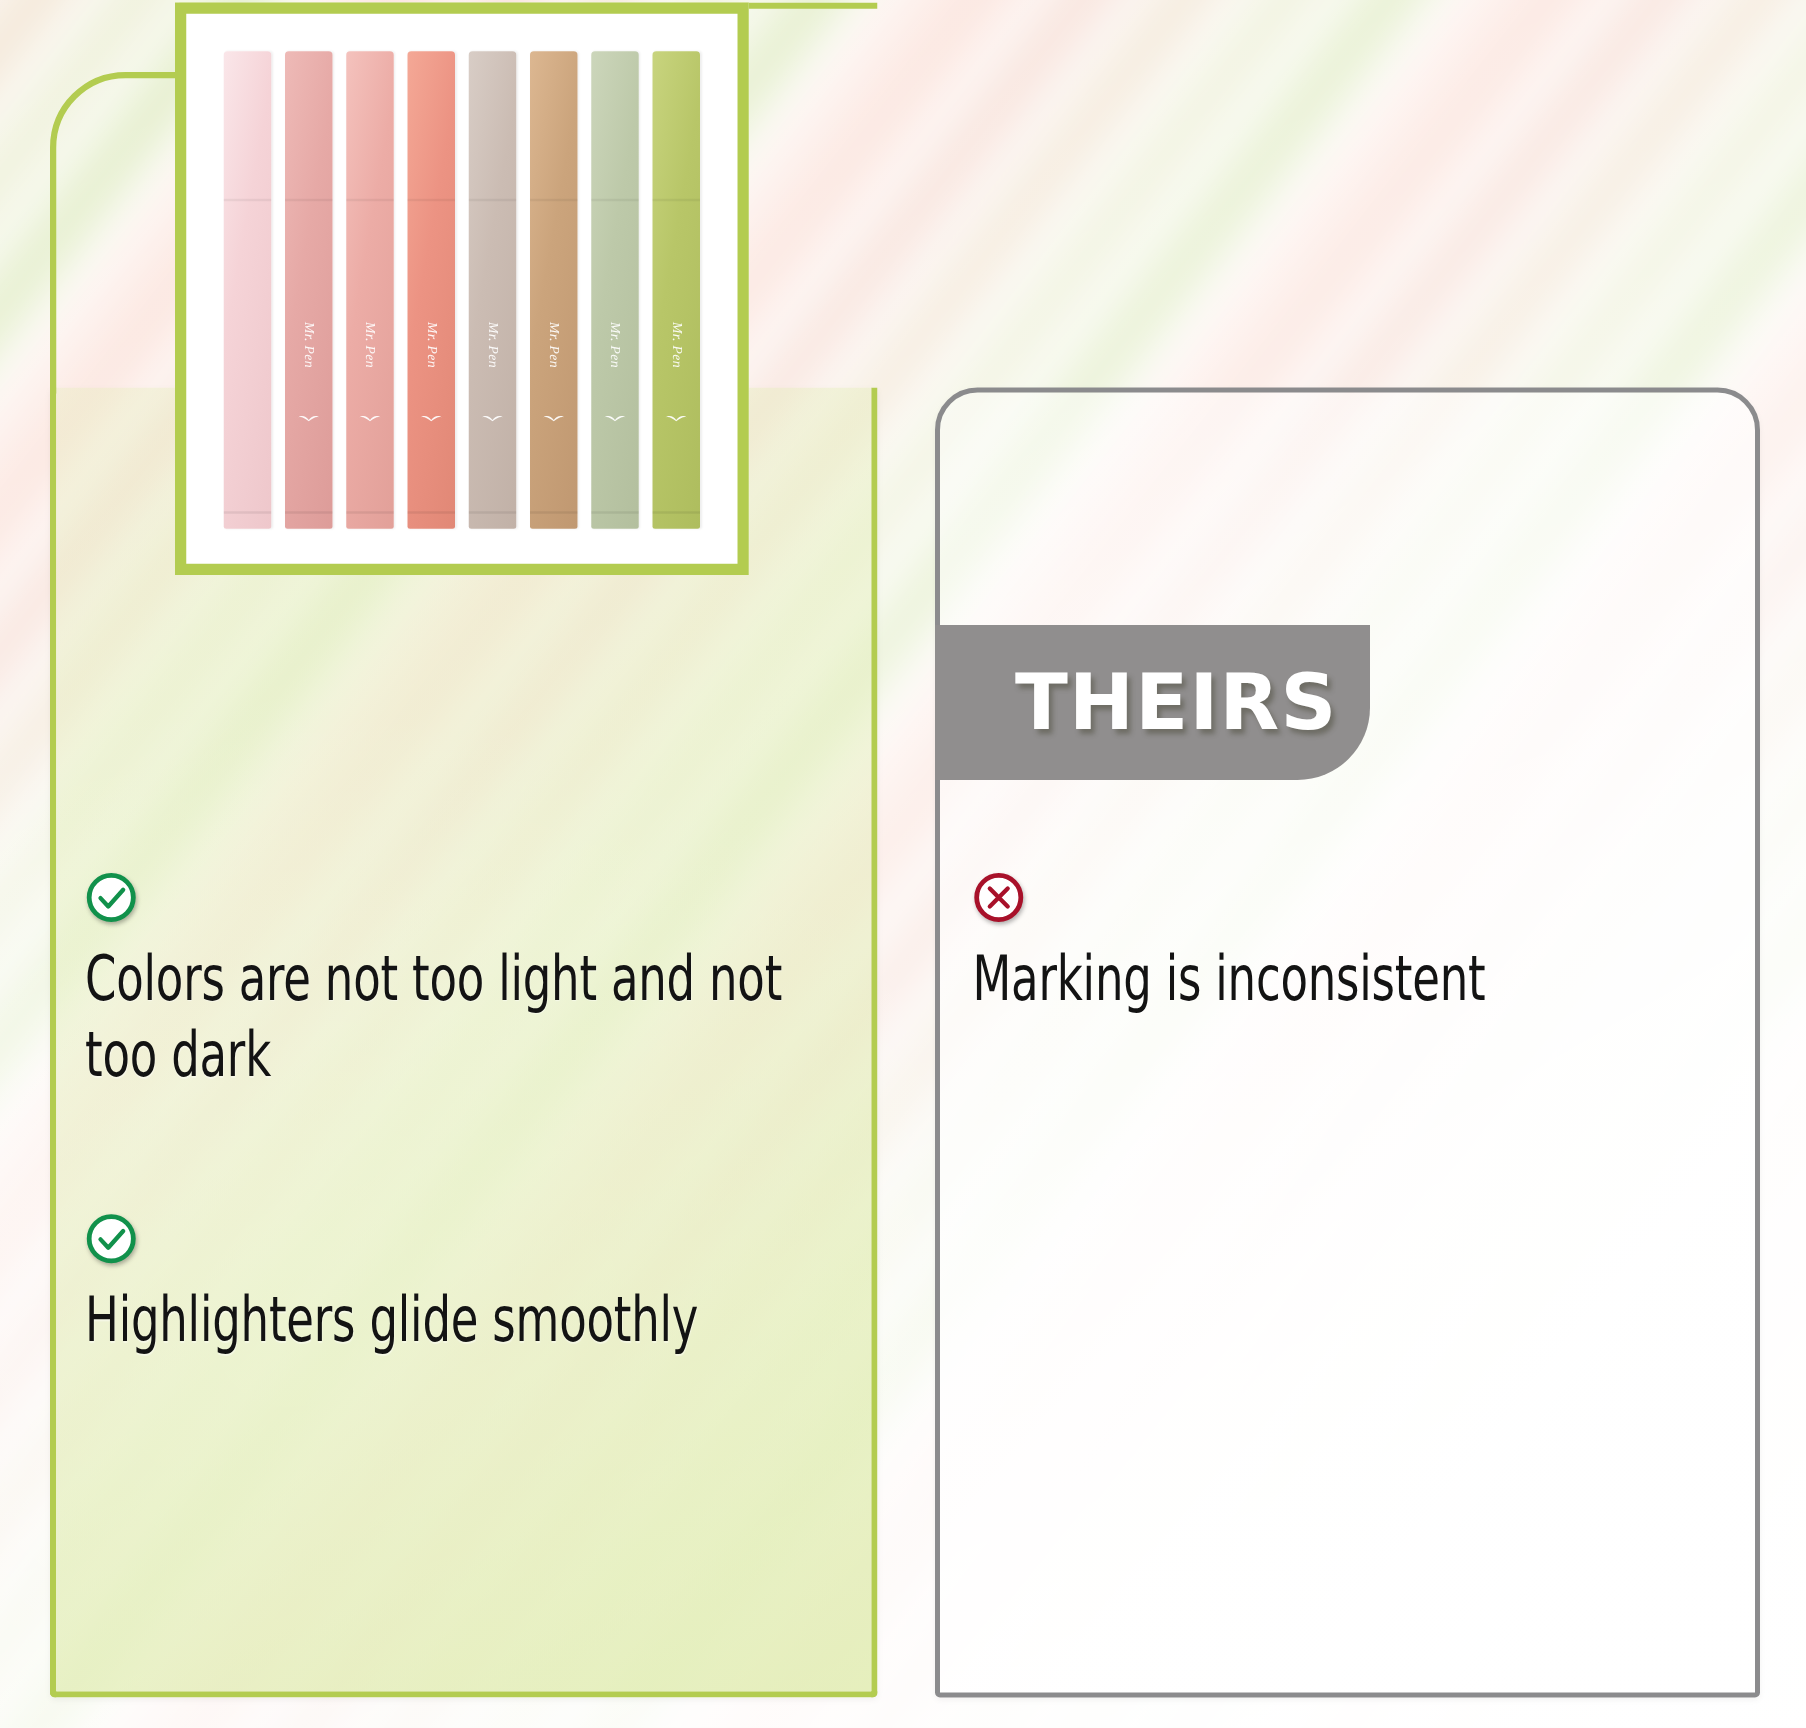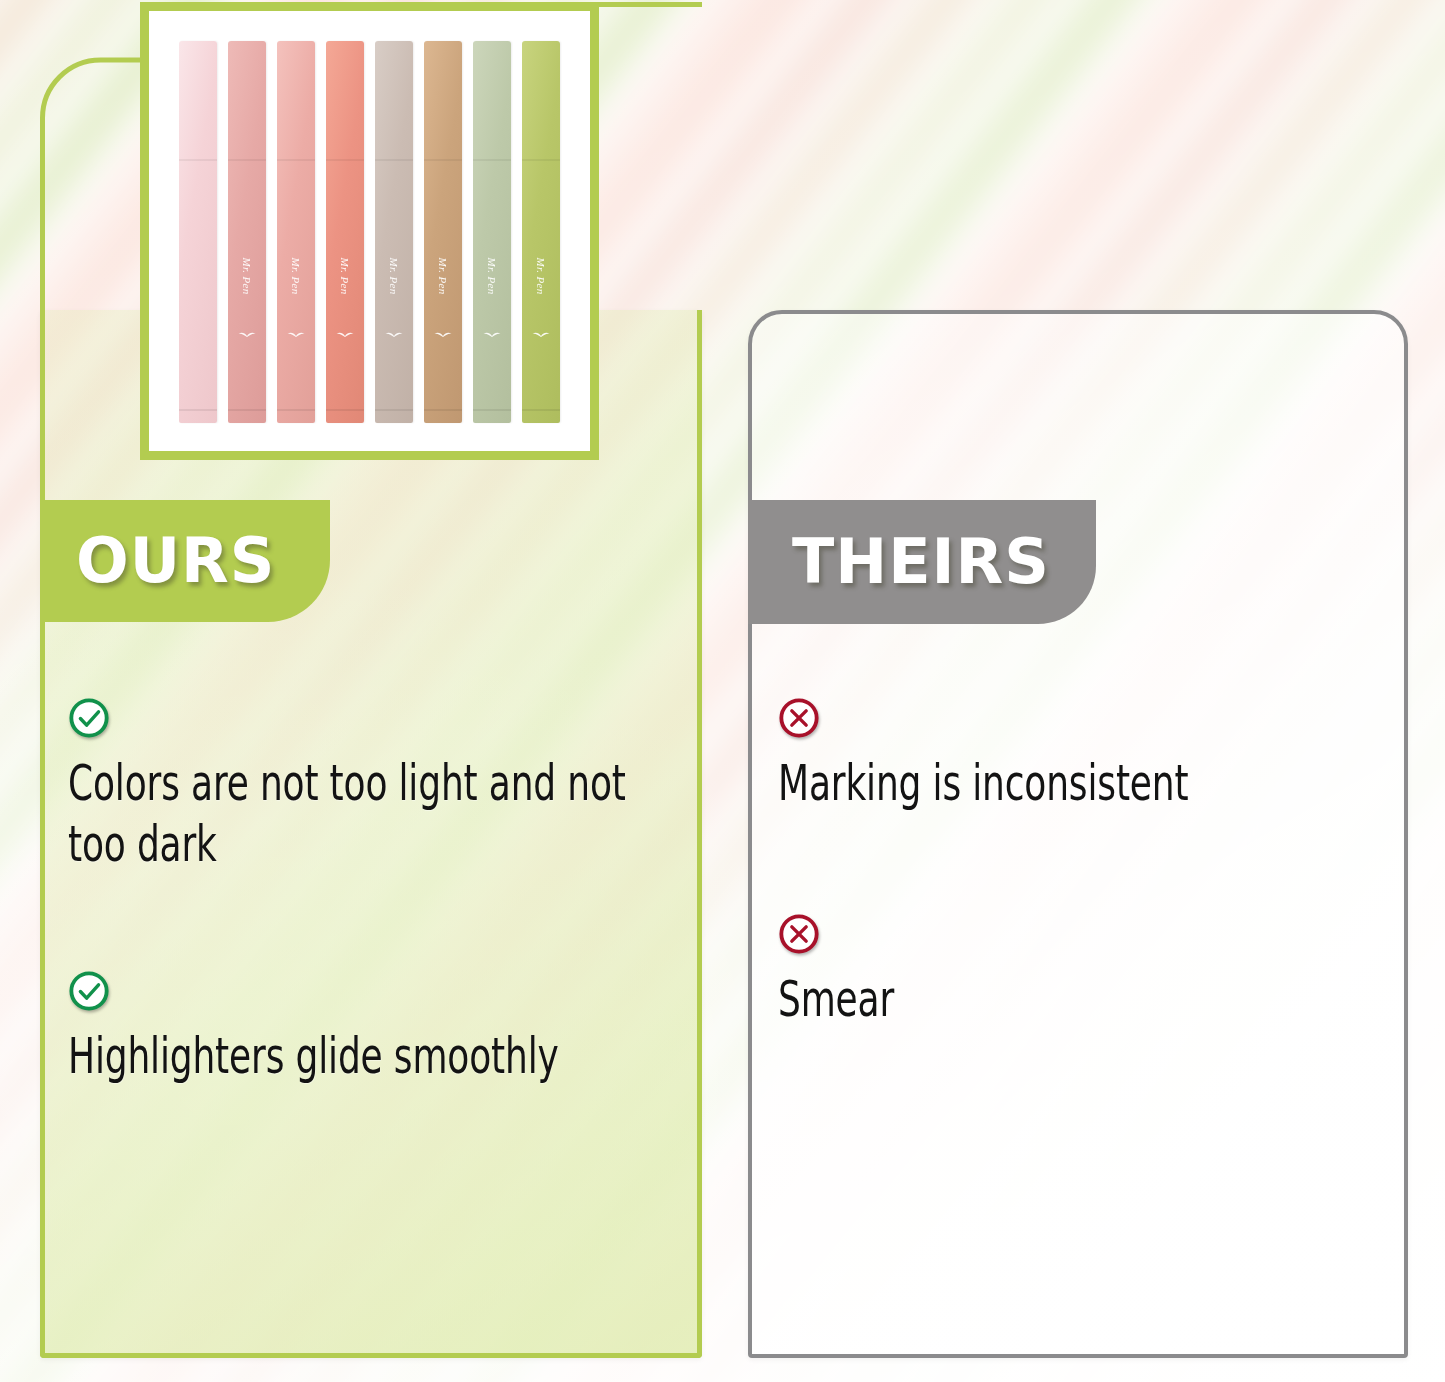--- a/index.html
+++ b/index.html
@@ -179,21 +179,21 @@
     border-radius: 0 0 62px 0;
     padding-left: 36px;
   }
   #tab-theirs {
     left: 748px;
     top: 500px;
     width: 348px;
     height: 124px;
     background: #908e8e;
     border-radius: 0 0 58px 0;
-    padding-left: 44px;
+    padding-left: 64px;
   }
   .tab-label {
     color: #ffffff;
     font-family: "DejaVu Sans", sans-serif;
     font-weight: bold;
     font-size: 62px;
     letter-spacing: 1px;
     line-height: 1;
     text-shadow: 3px 4px 4px rgba(60,60,40,0.40);
   }
@@ -321,23 +321,20 @@
         <div class="brand">Mr. Pen</div>
         <svg class="stache" viewBox="0 0 40 16">
           <path d="M20 9 C15 2 8 1 3 5 C8 3 13 6 20 11 C27 6 32 3 37 5 C32 1 25 2 20 9 Z" fill="rgba(255,255,255,0.92)"></path>
         </svg>
         <div class="foot-seam"></div>
       </div>
 
     </div>
   </div>
 
-  <div class="tab" id="tab-ours">
-    <span class="tab-label">OURS</span>
-  </div>
 
   <div class="tab" id="tab-theirs">
     <span class="tab-label">THEIRS</span>
   </div>
 
   <div class="list" id="list-ours">
 
     <div class="row">
       <svg class="row-icon" viewBox="0 0 44 44">
         <circle cx="22" cy="22" r="18.5" fill="#ffffff" stroke="#11914b" stroke-width="4"></circle>
@@ -361,23 +358,16 @@
 
 
     <div class="row">
       <svg class="row-icon" viewBox="0 0 44 44">
         <circle cx="22" cy="22" r="18.5" fill="#ffffff" stroke="#a8112a" stroke-width="4"></circle>
         <path d="M14.5 14.5 L29.5 29.5 M29.5 14.5 L14.5 29.5" stroke="#a8112a" stroke-width="3.6" stroke-linecap="round"></path>
       </svg>
       <div class="row-text">Marking is inconsistent</div>
     </div>
 
-    <div class="row">
-      <svg class="row-icon" viewBox="0 0 44 44">
-        <circle cx="22" cy="22" r="18.5" fill="#ffffff" stroke="#a8112a" stroke-width="4"></circle>
-        <path d="M14.5 14.5 L29.5 29.5 M29.5 14.5 L14.5 29.5" stroke="#a8112a" stroke-width="3.6" stroke-linecap="round"></path>
-      </svg>
-      <div class="row-text">Smear</div>
-    </div>
 
   </div>
 
 </div>
 
 </body></html>

